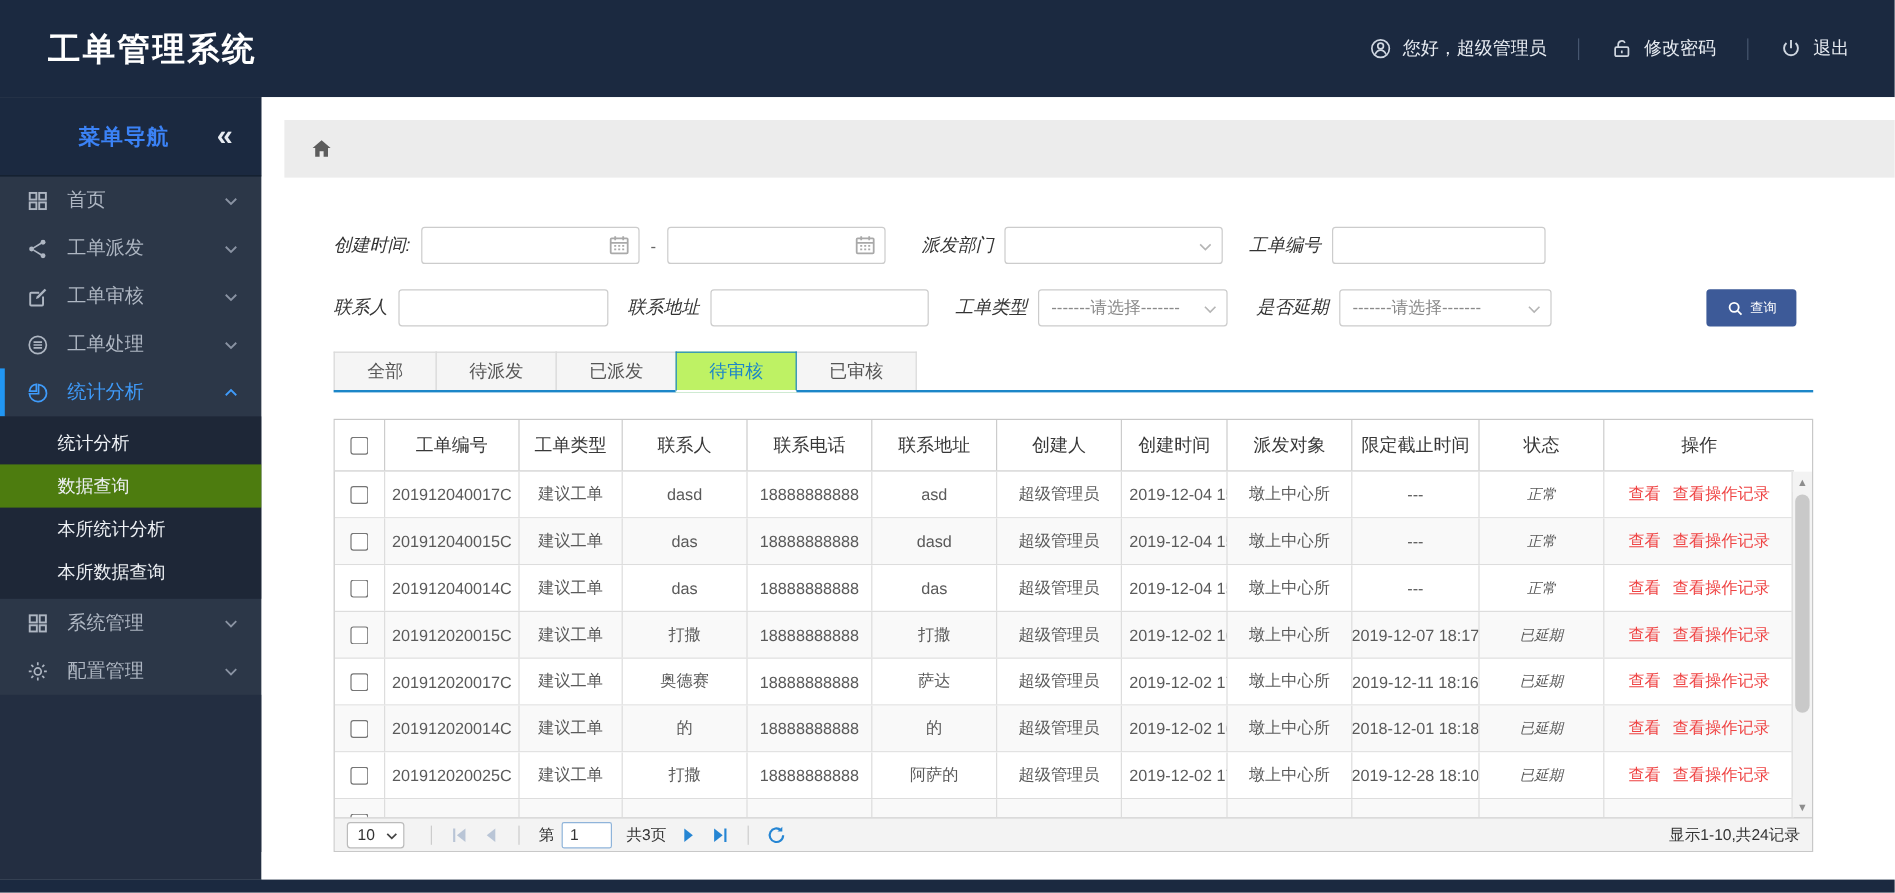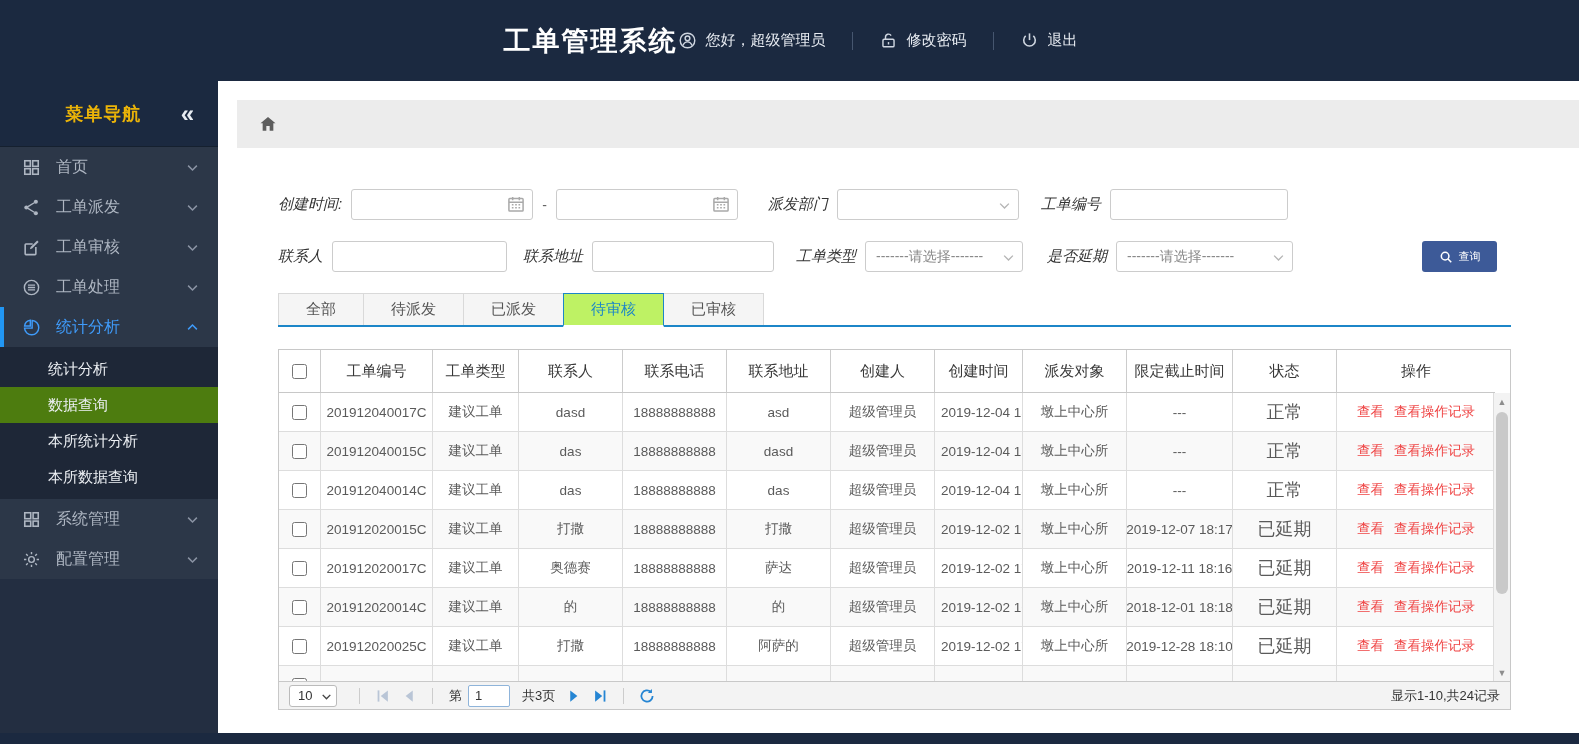--- a/index.html
+++ b/index.html
@@ -1,35 +1,35 @@
 <!DOCTYPE html>
 <html lang="zh"><head>
 <meta charset="utf-8">
 <style>
   * { margin:0; padding:0; box-sizing:border-box; }
   html,body { width:1579px; height:744px; overflow:hidden; }
   body { font-family:"Liberation Sans","DejaVu Sans",sans-serif; background:#fff; color:#333; }
   .app { width:1579px; height:744px; display:flex; flex-direction:column; }
 
   
-  .topbar { height:81px; background:#1b2940; display:flex; align-items:center; justify-content:center; flex:0 0 81px; }
+  .topbar { height:81px; background:#1b2940; display:flex; align-items:center; justify-content:space-between; flex:0 0 81px; }
   .brand { color:#fff; font-size:27px; font-weight:bold; letter-spacing:2px; padding-left:40px; }
   .top-right { display:flex; align-items:center; color:#e8ecf2; font-size:15px; padding-right:38px; }
   .top-item { display:flex; align-items:center; gap:9px; cursor:pointer; }
   .top-sep { width:1px; height:18px; background:#46566f; margin:0 26px; }
   .ticon { width:19px; height:19px; color:#cfd6e0; }
   .ticon svg { width:100%; height:100%; display:block; }
 
   
   .body { flex:1; display:flex; min-height:0; }
 
   
   .sidebar { width:218px; flex:0 0 218px; background:#2c3748; display:flex; flex-direction:column; color:#aeb6c2; }
   .nav-head { height:66px; background:#1b2940; display:flex; align-items:center; border-bottom:1px solid #15202f; }
-  .nav-title { flex:1; text-align:center; color:#eab308; font-size:18px; font-weight:bold; padding-left:26px; letter-spacing:1px; }
+  .nav-title { flex:1; text-align:center; color:#3b82f6; font-size:18px; font-weight:bold; padding-left:26px; letter-spacing:1px; }
   .nav-collapse { color:#e8ecf2; font-size:24px; font-weight:bold; padding-right:24px; cursor:pointer; line-height:1; }
   .menu { }
   .mitem { height:40px; display:flex; align-items:center; padding-left:22px; padding-right:18px; font-size:16px; cursor:pointer; }
   .mitem .micon { width:19px; height:19px; margin-right:15px; flex:0 0 19px; }
   .mitem .micon svg { width:100%; height:100%; display:block; }
   .mitem .mlabel { flex:1; }
   .chev { width:15px; height:15px; color:#8a93a3; }
   .chev svg { width:100%; height:100%; display:block; }
   .mitem.active { border-left:4px solid #2196f3; padding-left:18px; color:#3f9bfa; }
   .mitem.active .chev { color:#3f9bfa; }
@@ -72,21 +72,21 @@
   .grid { margin-top:22px; width:1233px; border:1px solid #c8c8c8; }
   .trow { display:grid; grid-template-columns:42px 112px 86px 104px 104px 104px 104px 88px 104px 106px 104px 158px; width:1216px; }
   .gheader { border-bottom:1px solid #c8c8c8; background:#fff; }
   .gheader .cell { height:42px; font-size:15px; color:#383838; border-right:1px solid #ccc; }
   .cell { display:flex; align-items:center; justify-content:center; white-space:nowrap; overflow:hidden; }
   .gbody { position:relative; height:288px; overflow:hidden; }
   .drow { border-bottom:1px solid #ddd; background:#fff; }
   .drow:nth-child(even) { background:#f9f9f9; }
   .drow .cell { height:38px; font-size:13.5px; color:#5a5a5a; border-right:1px solid #ddd; }
   .cell.c-created { justify-content:flex-start; padding-left:6px; }
-  .cell.c-status { font-size:18px; }
+  .cell.c-status { font-size:12px;font-style:italic; }
   .st-normal { color:#3c44d8; }
   .st-delayed { color:#e02b2b; }
   .cell.c-ops { gap:10px; }
   .oplink { color:#ef4444; font-size:13.5px; text-decoration:none; cursor:pointer; }
   input.rowck { width:15px; height:15px; accent-color:#fff; cursor:pointer; }
 
   
   .vscroll { position:absolute; right:0; top:0; bottom:0; width:17px; background:#f3f3f3; border-left:1px solid #ddd; }
   .vs-btn { height:17px; display:flex; align-items:center; justify-content:center; color:#8d8d8d; font-size:9px; background:#f3f3f3; cursor:pointer; }
   .vs-btn.down { position:absolute; bottom:0; left:0; right:0; }

